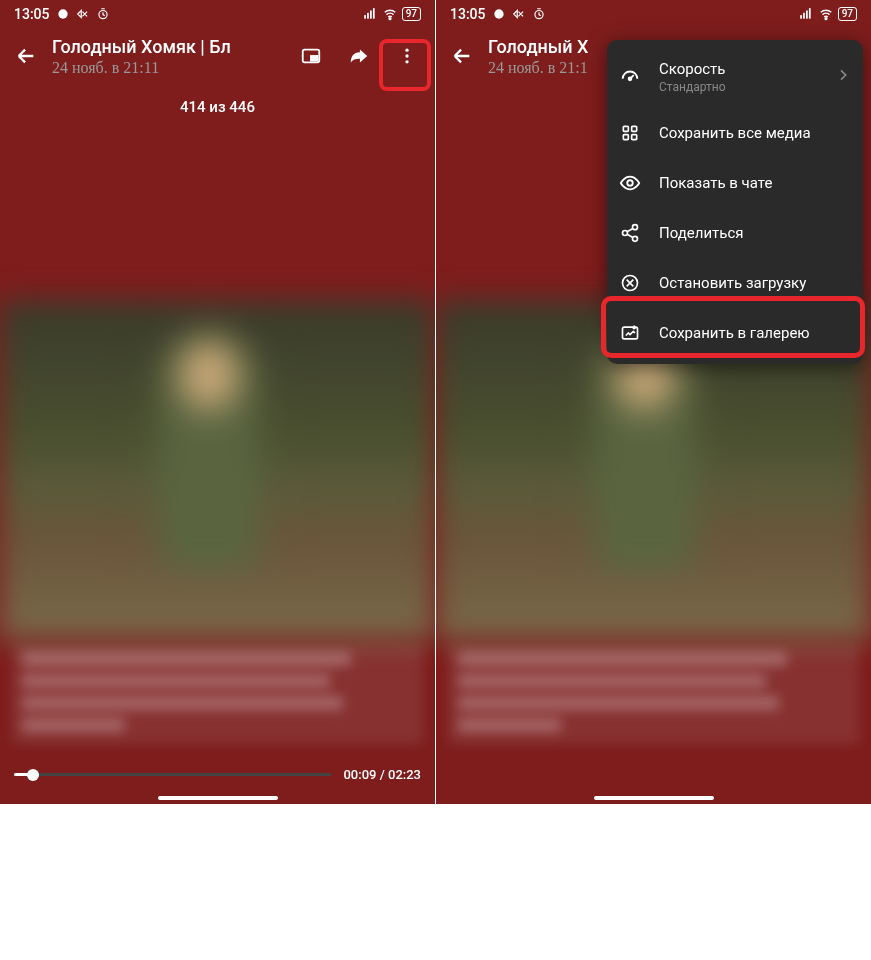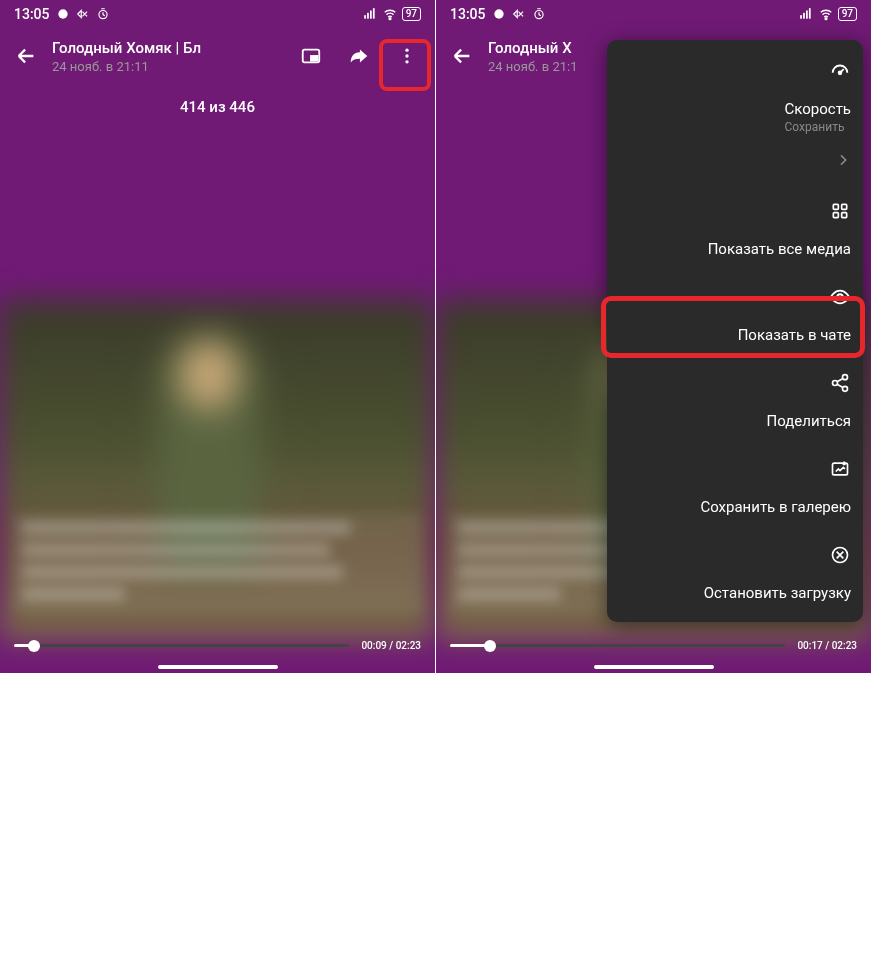--- a/index.html
+++ b/index.html
@@ -6,22 +6,22 @@
   margin: 0;
   padding: 0;
   background: #fff;
   font-family: -apple-system, BlinkMacSystemFont, "Segoe UI", Roboto, sans-serif;
   width: 871px;
   height: 960px;
   display: flex;
 }
 .phone {
   width: 435px;
-  height: 673px;
-  background: #701a75;
+  height: 804px;
+  background: #7f1d1d;
   position: relative;
   overflow: hidden;
   flex-shrink: 0;
 }
 .phone.left { border-right: 1px solid #fff; }
 .status-bar {
   height: 28px;
   display: flex;
   justify-content: space-between;
   align-items: center;
@@ -36,22 +36,22 @@
 .header {
   height: 56px;
   display: flex;
   align-items: center;
   padding: 0 14px;
   color: #fff;
   gap: 14px;
 }
 .back-btn { width: 24px; height: 24px; display: flex; align-items: center; justify-content: center; }
 .title-block { flex: 1; overflow: hidden; }
-.title-text { font-size: 15px; font-weight: 500; white-space: nowrap; overflow: hidden; }
-.subtitle-text { font-size: 13px; color: #999; margin-top: 2px; }
+.title-text { font-size: 18px; font-weight: 500; white-space: nowrap; overflow: hidden; }
+.subtitle-text { font-size: 16px; color: #999; margin-top: 2px; font-family: Liberation Serif, serif; }
 .header-actions { display: flex; gap: 20px; align-items: center; }
 .icon-btn { width: 28px; height: 28px; display: flex; align-items: center; justify-content: center; }
 .highlight-red {
   position: absolute;
   border: 4px solid #e8272c;
   border-radius: 8px;
   pointer-events: none;
 }
 .counter {
   text-align: center;
@@ -139,21 +139,21 @@
   position: absolute;
   width: 12px;
   height: 12px;
   background: #fff;
   border-radius: 50%;
   top: -4.5px;
   transform: translateX(-50%);
 }
 .progress-time {
   color: #fff;
-  font-size: 10px;
+  font-size: 13px;
   font-weight: 500;
 }
 .nav-bar {
   position: absolute;
   bottom: 4px;
   left: 50%;
   transform: translateX(-50%);
   width: 120px;
   height: 4px;
   background: #fff;
@@ -166,25 +166,24 @@
   right: 8px;
   width: 256px;
   background: #2a2a2a;
   border-radius: 10px;
   box-shadow: 0 4px 20px rgba(0,0,0,0.5);
   padding: 6px 0;
   z-index: 10;
 }
 .menu-item {
   display: flex;
-  align-items: flex-end;
+  align-items: center;
   padding: 14px 12px;
   gap: 18px;
   color: #fff;
-  flex-direction: column;
 }
 .menu-icon {
   width: 22px;
   height: 22px;
   display: flex;
   align-items: center;
   justify-content: center;
   flex-shrink: 0;
 }
 .menu-text { flex: 1; font-size: 15px; }
@@ -372,36 +371,36 @@
     <div class="menu-item">
       <div class="menu-icon">
           <svg width="22" height="22" viewBox="0 0 24 24" fill="none" stroke="#fff" stroke-width="2">
             <path d="M4 14a8 8 0 0116 0"></path>
             <path d="M12 14l4-4"></path>
             <circle cx="12" cy="14" r="1.5" fill="#fff"></circle>
           </svg>
         </div>
       <div class="menu-text">
         <div>Скорость</div>
-        <div class="menu-sub">Сохранить</div>
+        <div class="menu-sub">Стандартно</div>
       </div>
       <div class="menu-arrow"><svg width="16" height="16" viewBox="0 0 24 24" fill="none" stroke="#888" stroke-width="2.5">
             <path d="M9 5l7 7-7 7"></path>
           </svg></div>
     </div>
     <div class="menu-item">
       <div class="menu-icon">
           <svg width="20" height="20" viewBox="0 0 24 24" fill="none" stroke="#fff" stroke-width="2">
             <rect x="4" y="4" width="6" height="6" rx="1"></rect>
             <rect x="14" y="4" width="6" height="6" rx="1"></rect>
             <rect x="4" y="14" width="6" height="6" rx="1"></rect>
             <rect x="14" y="14" width="6" height="6" rx="1"></rect>
           </svg>
         </div>
-      <div class="menu-text">Показать все медиа</div>
+      <div class="menu-text">Сохранить все медиа</div>
     </div>
     <div class="menu-item">
       <div class="menu-icon">
           <svg width="22" height="22" viewBox="0 0 24 24" fill="none" stroke="#fff" stroke-width="2">
             <path d="M2 12s3.5-7 10-7 10 7 10 7-3.5 7-10 7-10-7-10-7z"></path>
             <circle cx="12" cy="12" r="3"></circle>
           </svg>
         </div>
       <div class="menu-text">Показать в чате</div>
     </div>
@@ -412,59 +411,50 @@
             <circle cx="6" cy="12" r="3"></circle>
             <circle cx="18" cy="19" r="3"></circle>
             <path d="M8.5 10.5l7-4M8.5 13.5l7 4"></path>
           </svg>
         </div>
       <div class="menu-text">Поделиться</div>
     </div>
     <div class="menu-item">
       <div class="menu-icon">
           <svg width="20" height="20" viewBox="0 0 24 24" fill="none" stroke="#fff" stroke-width="2">
+            <circle cx="12" cy="12" r="9"></circle>
+            <path d="M8 8l8 8M16 8l-8 8"></path>
+          </svg>
+        </div>
+      <div class="menu-text">Остановить загрузку</div>
+    </div>
+    <div class="menu-item">
+      <div class="menu-icon">
+          <svg width="20" height="20" viewBox="0 0 24 24" fill="none" stroke="#fff" stroke-width="2">
             <rect x="3" y="5" width="18" height="14" rx="2"></rect>
             <path d="M7 15l3-3 2 2 4-4 2 2"></path>
             <path d="M17 3v4m0 0l-2-2m2 2l2-2"></path>
           </svg>
         </div>
       <div class="menu-text">Сохранить в галерею</div>
-    </div>
-    <div class="menu-item">
-      <div class="menu-icon">
-          <svg width="20" height="20" viewBox="0 0 24 24" fill="none" stroke="#fff" stroke-width="2">
-            <circle cx="12" cy="12" r="9"></circle>
-            <path d="M8 8l8 8M16 8l-8 8"></path>
-          </svg>
-        </div>
-      <div class="menu-text">Остановить загрузку</div>
     </div>
   </div>
 
   <div class="highlight-menu" style="top:296px;right:6px;width:254px;height:52px;"></div>
 
   <div class="video-area">
     <div class="video-bg">
       <div class="video-figure">
           <div class="video-head"></div>
         </div>
     </div>
   </div>
 
   <div class="caption-area">
     <div class="caption-line" style="width:80%"></div>
     <div class="caption-line" style="width:75%"></div>
     <div class="caption-line" style="width:78%"></div>
     <div class="caption-line" style="width:25%"></div>
   </div>
 
-  <div class="progress-bar">
-    <div class="progress-track">
-      <div class="progress-fill" style="width:12%"></div>
-      <div class="progress-thumb" style="left:12%"></div>
-    </div>
-    <div class="progress-time">
-      <span>00:17</span> / <span>02:23</span>
-    </div>
-  </div>
 
   <div class="nav-bar"></div>
 </div>
 
 </body></html>

